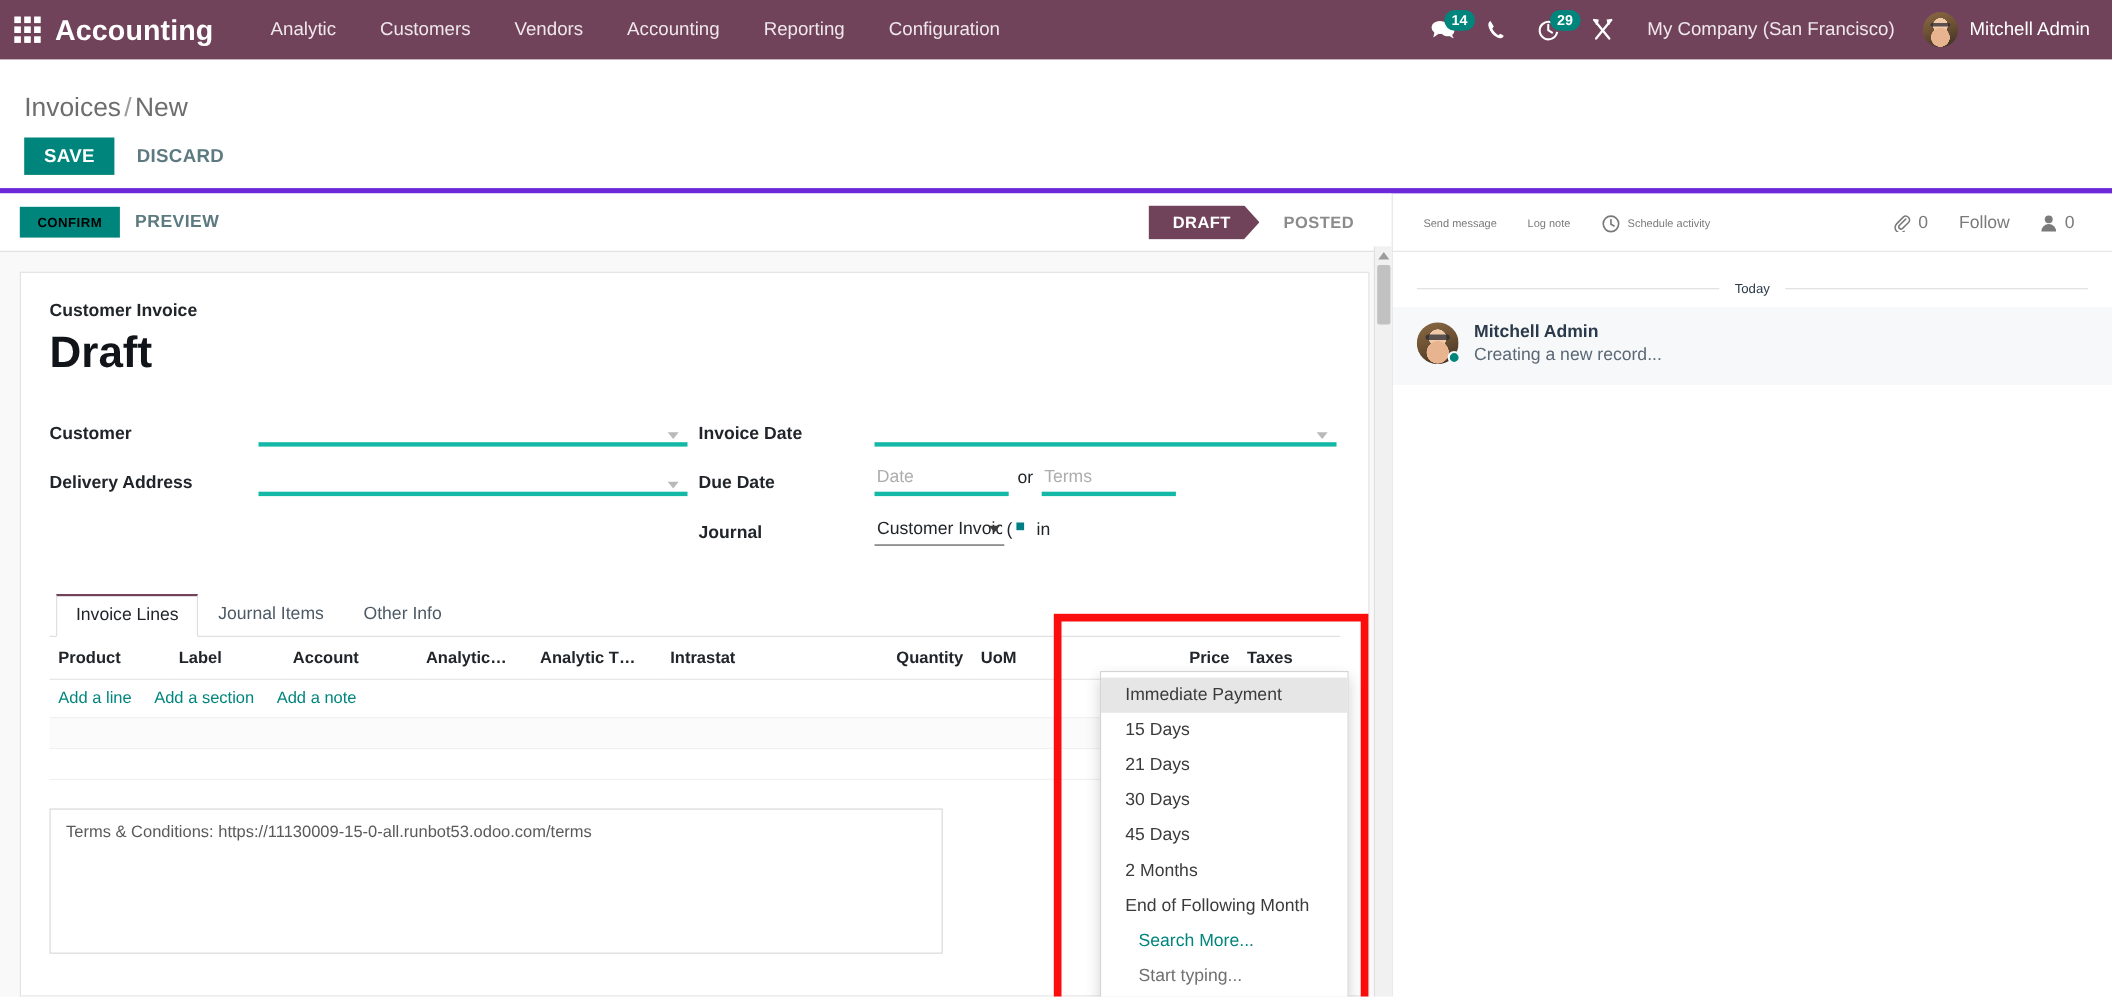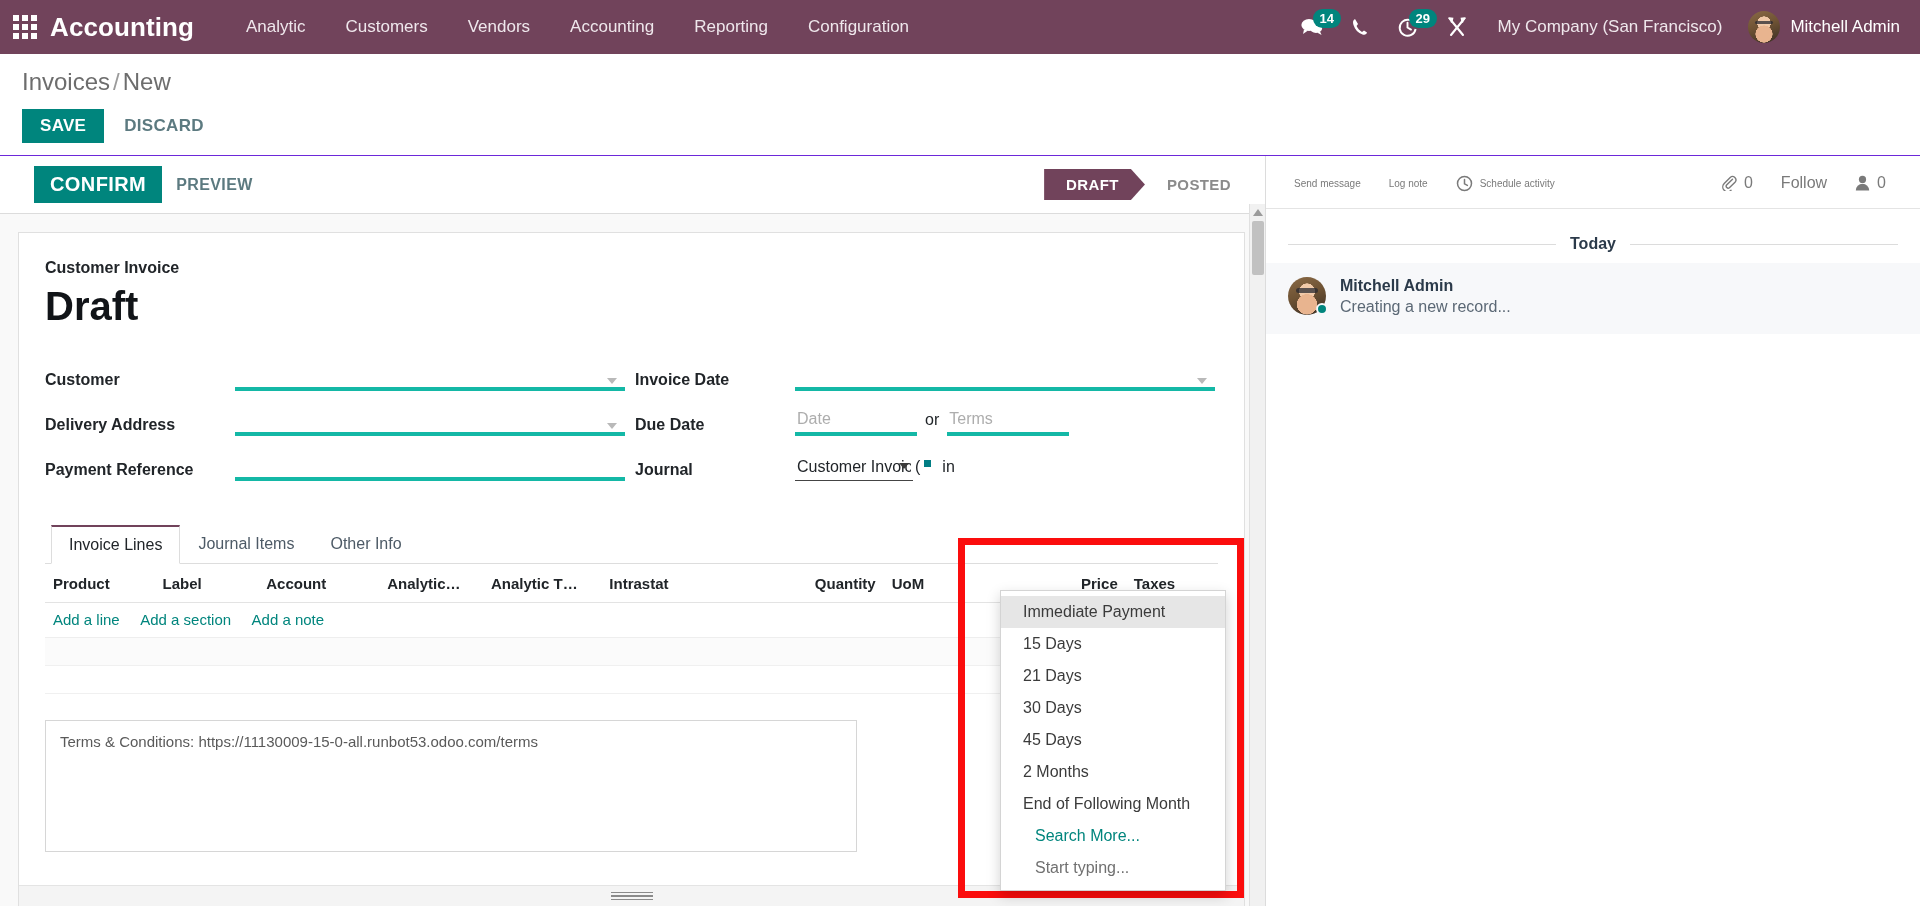--- a/index.html
+++ b/index.html
@@ -67,22 +67,22 @@
   }
   .avatar::after {
     content: ""; position: absolute; left: 22%; top: 30%;
     width: 56%; height: 12%; border-radius: 3px;
     background: rgba(40,40,48,.75);
   }
 
   
   #control-panel {
     background: #ffffff;
-    border-bottom: 1px solid #6d28d9;
-    padding: 14px 22px 12px 22px;
+    border-bottom: 5px solid #6d28d9;
+    padding: 30px 22px 12px 22px;
   }
   #breadcrumb { font-size: 24px; color: #5e5e5e; margin-bottom: 13px; }
   #breadcrumb .crumb-link { color: #6d6d6d; cursor: pointer; }
   #breadcrumb .sep { color: #9b9b9b; margin: 0 3px; }
   #breadcrumb .crumb-active { color: #6d6d6d; }
   #record-buttons { display: flex; align-items: center; gap: 4px; }
   .btn-save {
     background: #00857d; color: #ffffff; border: none;
     font-size: 17px; font-weight: 600; letter-spacing: .3px;
     padding: 7px 18px; cursor: pointer; font-family: inherit;
@@ -104,23 +104,23 @@
 
   
   #statusbar-row {
     background: #ffffff;
     border-bottom: 1px solid #dcdcdc;
     display: flex; align-items: center;
     padding: 10px 14px 10px 18px;
     min-height: 48px;
   }
   .btn-confirm {
-    background: #00857d; color: #ffffff; border: none;
-    font-size: 20px; font-weight: 600; letter-spacing: .4px;
-    padding: 7px 16px; cursor: pointer; font-family: inherit; margin-left: 16px;
+    background: #00857d; color: #000000; border: none;
+    font-size: 12px; font-weight: 600; letter-spacing: .4px;
+    padding: 7px 16px; cursor: pointer; font-family: inherit;
   }
   .btn-preview {
     background: transparent; color: #5c7a80; border: none;
     font-size: 16px; font-weight: 600; letter-spacing: .4px;
     padding: 7px 14px; cursor: pointer; font-family: inherit;
   }
   #statusbar { margin-left: auto; display: flex; align-items: stretch; }
   .status-step {
     font-size: 15px; font-weight: 700; letter-spacing: .4px;
     color: #8b8b8b; padding: 7px 20px 7px 22px;
@@ -270,21 +270,21 @@
   .ch-stat {
     font-size: 16px; color: #7a7a7a; padding: 4px 12px; cursor: pointer;
     display: flex; align-items: center; gap: 7px; white-space: nowrap;
   }
   #chatter-thread { flex: 1; padding: 0 0 0 0; overflow: hidden; }
   #today-divider {
     display: flex; align-items: center; gap: 14px;
     padding: 26px 22px 10px 22px;
   }
   #today-divider .line { flex: 1; height: 1px; background: #dcdcdc; }
-  #today-divider .lbl { font-size: 16px; font-weight: 700; color: #2b3a4a; }
+  #today-divider .lbl { font-size: 12px; font-weight: 400; color: #2b3a4a; }
   #message {
     display: flex; gap: 14px; padding: 14px 22px 18px 22px;
     background: #f7f8fa;
   }
   .msg-avatar {
     width: 38px; height: 38px; border-radius: 50%; flex: none; position: relative;
     background:
       radial-gradient(circle at 50% 72%, #e8b48f 0 30%, transparent 31%),
       radial-gradient(circle at 50% 38%, #f0c9a8 0 26%, transparent 27%),
       linear-gradient(160deg, #8a6a46 0%, #6f5334 45%, #3a2e24 100%);
@@ -428,26 +428,20 @@
               <div class="f-field">
                 <input class="f-input" value="" style="">
                 <span class="caret"></span>
               </div>
             </div>
             <div class="f-row">
               <div class="f-label">Delivery Address</div>
               <div class="f-field">
                 <input class="f-input" value="" style="">
                 <span class="caret"></span>
-              </div>
-            </div>
-            <div class="f-row">
-              <div class="f-label">Payment Reference</div>
-              <div class="f-field">
-                <input class="f-input" value="" style="">
               </div>
             </div>
           </div>
 
           <div class="form-col right">
             <div class="f-row">
               <div class="f-label narrow">Invoice Date</div>
               <div class="f-field">
                 <input class="f-input" value="" style="">
                 <span class="caret"></span>

